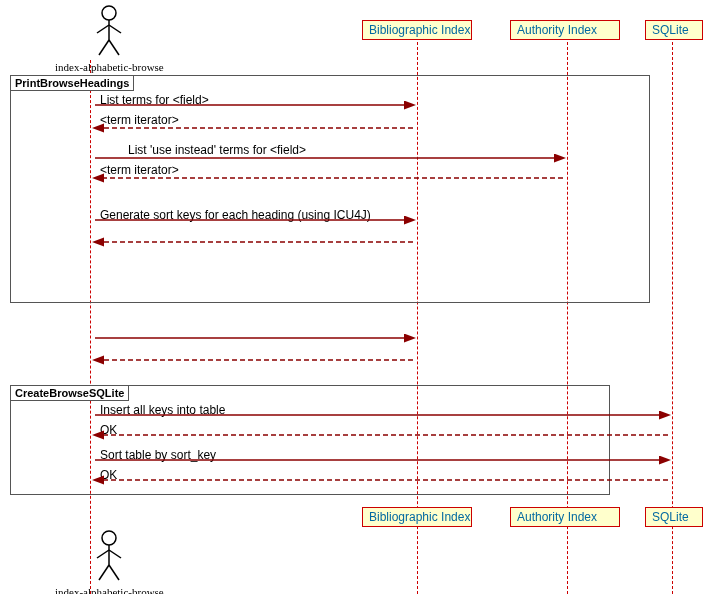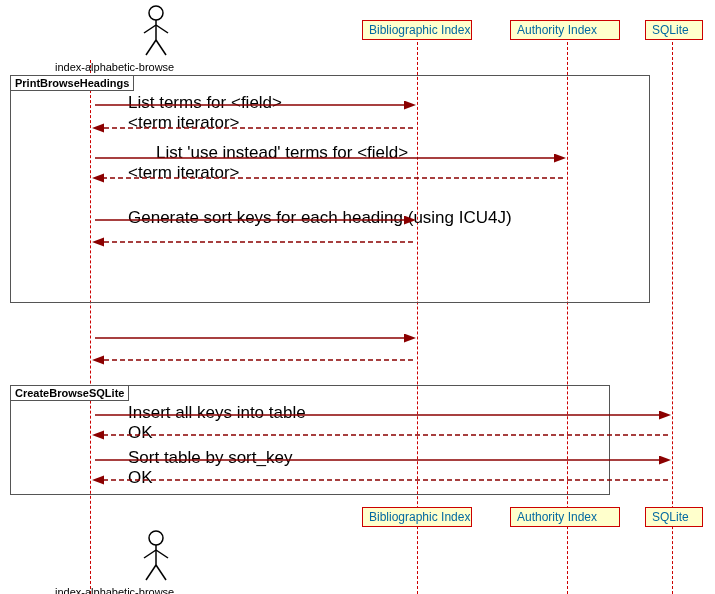--- a/index.html
+++ b/index.html
@@ -28,22 +28,23 @@
       white-space: nowrap;
     }
     
     .lifeline-line {
       position: absolute;
       border-left: 1.5px dashed #c00;
     }
     
     .actor {
       position: absolute;
-      text-align: right;
+      text-align: center;
       font-size: 11px;
+      font-family: Liberation Serif, serif;
     }
     
     .frame-box {
       position: absolute;
       border: 1.5px solid #555;
       background: transparent;
     }
     .frame-label {
       position: absolute;
       background: #fff;
@@ -58,23 +59,22 @@
     
     svg.arrows {
       position: absolute;
       top: 0; left: 0;
       width: 715px;
       height: 594px;
       pointer-events: none;
     }
     .msg-label {
       position: absolute;
-      font-size: 17px;
+      font-size: 12px;
       color: #000;
-      margin-left: 28px;
     }
     .actor-name {
       font-size: 11px;
       margin-top: 2px;
     }
   </style>
 </head>
 <body>
 
 <div class="diagram">

